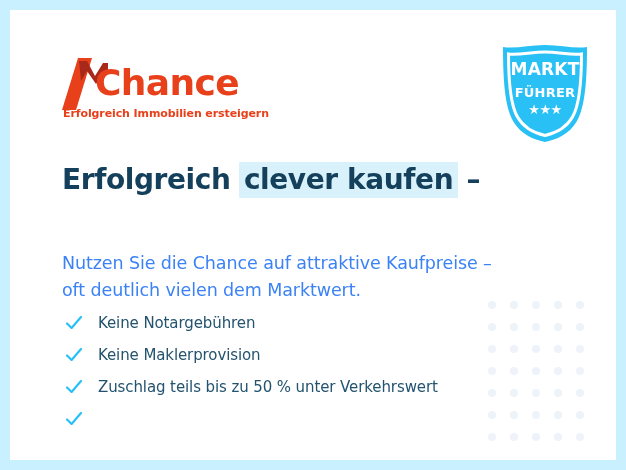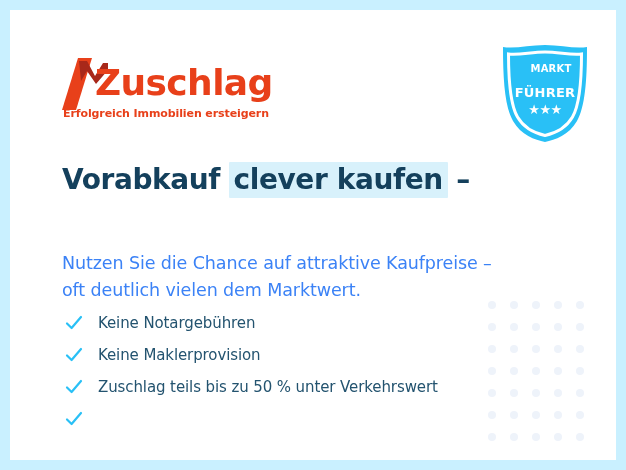--- a/index.html
+++ b/index.html
@@ -113,25 +113,24 @@
     flex-direction: column;
     align-items: center;
     justify-content: flex-start;
     padding-top: 18px;
     box-sizing: border-box;
     pointer-events: none;
   }
   .badge-line1 {
     font-family: "DejaVu Sans", sans-serif;
     font-weight: 700;
-    font-size: 10px;
+    font-size: 17px;
     line-height: 16px;
     letter-spacing: 0.2px;
     color: #ffffff;
-    padding-left: 12px;
   }
   .badge-line2 {
     font-family: "DejaVu Sans", sans-serif;
     font-weight: 700;
     font-size: 13px;
     line-height: 15px;
     letter-spacing: 0.2px;
     color: #ffffff;
     margin-top: 8px;
   }
@@ -256,38 +255,38 @@
         <i style="background: rgb(238, 243, 250);"></i>
         <i style="background: rgb(238, 243, 250);"></i>
         <i style="background: rgb(238, 243, 250);"></i>
       </div>
 
     <div class="logo">
       <svg class="logo-mark" viewBox="0 0 46 52">
         <polygon points="16,0 30,0 14,52 0,52" fill="#e8401a"></polygon>
         <polygon points="17,3 25,3 33,18 41,5 46,5 46,12 34,26 25,13 19,23" fill="#a8281a"></polygon>
       </svg>
-      <span class="logo-word">Zuschlag</span>
+      <span class="logo-word">Chance</span>
       <span class="logo-tagline">Erfolgreich Immobilien ersteigern</span>
     </div>
 
     <div class="badge">
       <svg width="92" height="100" viewBox="0 0 92 100">
         <path d="M46 2 C62 2 76 6 88 4 C88 38 86 64 78 78 C70 92 56 97 46 99 C36 97 22 92 14 78 C6 64 4 38 4 4 C16 6 30 2 46 2 Z" fill="#29c0f6"></path>
         <path d="M46 9 C60 9 72 12.5 82.5 11 C82.5 39 80.5 62 73.5 74 C66.5 86 55 90.5 46 92.5 C37 90.5 25.5 86 18.5 74 C11.5 62 9.5 39 9.5 11 C20 12.5 32 9 46 9 Z" fill="none" stroke="#ffffff" stroke-width="3"></path>
       </svg>
       <div class="badge-text">
         <span class="badge-line1">MARKT</span>
         <span class="badge-line2">FÜHRER</span>
         <span class="badge-stars">★★★</span>
       </div>
     </div>
 
     <h1 class="headline">
-      <span class="line"><span>Vorabkauf </span><span class="hl">clever kaufen</span><span> –</span></span>
+      <span class="line"><span>Erfolgreich </span><span class="hl">clever kaufen</span><span> –</span></span>
     </h1>
 
     <p class="subhead">
       <span class="line">Nutzen Sie die Chance auf attraktive Kaufpreise –</span>
       <span class="line">oft deutlich vielen dem Marktwert.</span>
     </p>
 
     <ul class="bullets">
       <li class="bullet">
         <svg class="check-icon" viewBox="0 0 20 20">

